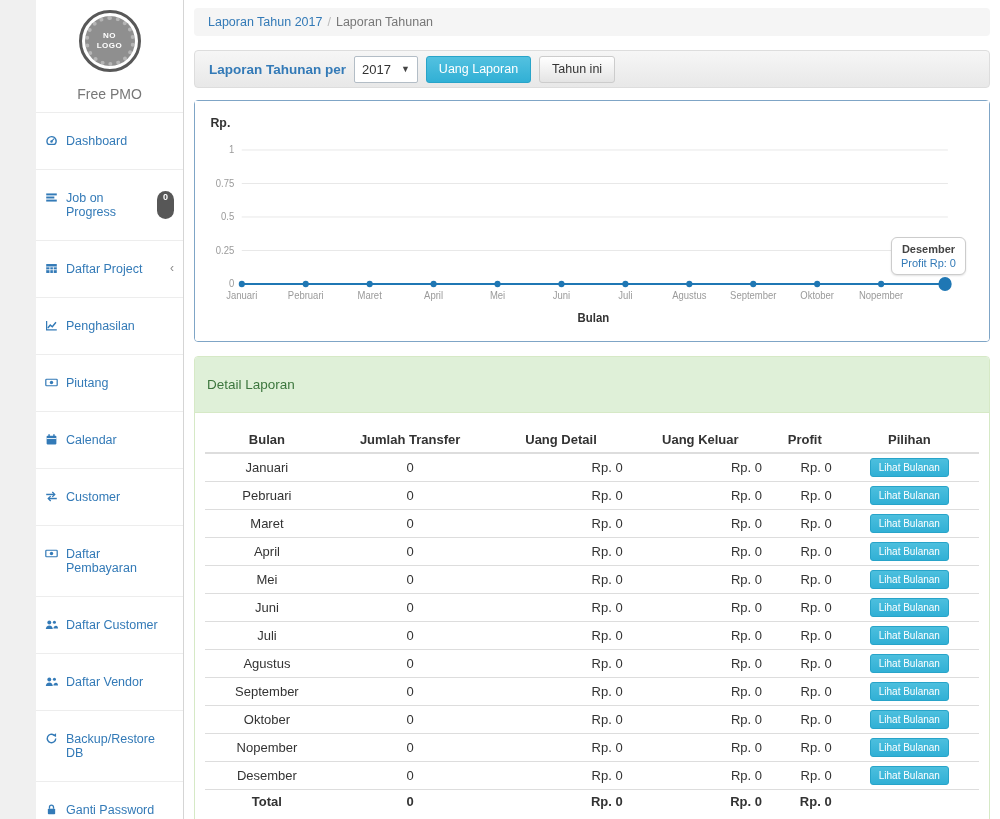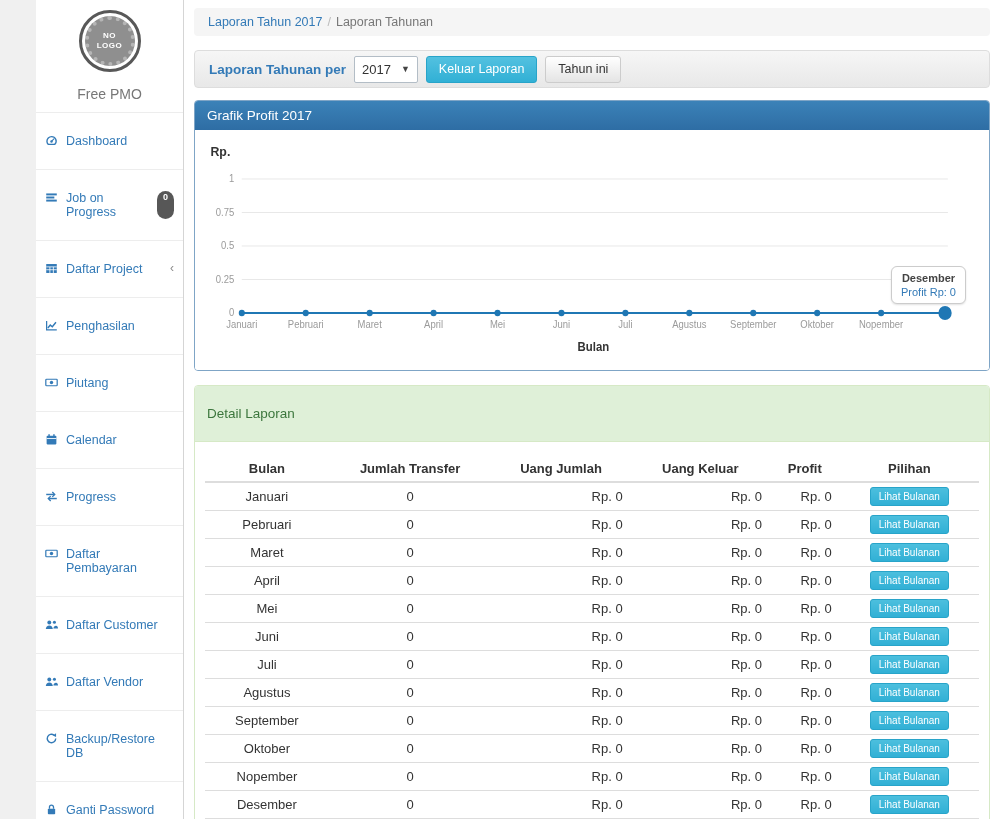--- a/index.html
+++ b/index.html
@@ -195,21 +195,21 @@
         </li>
         <li>
           <span class="mi">
             <svg viewBox="0 0 16 16">
               <path d="M1.5 5.5h9.5" stroke="#337ab7" stroke-width="1.8" fill="none"></path>
               <path d="M9 2.5l3 3-3 3" fill="none" stroke="#337ab7" stroke-width="1.6"></path>
               <path d="M14.5 10.5H5" stroke="#337ab7" stroke-width="1.8" fill="none"></path>
               <path d="M7 7.5l-3 3 3 3" fill="none" stroke="#337ab7" stroke-width="1.6"></path>
             </svg>
           </span>
-          <span>Progress</span>
+          <span>Customer</span>
         </li>
         <li>
           <span class="mi">
             <svg viewBox="0 0 16 16">
               <rect x="1" y="4" width="14" height="8" rx="1" fill="none" stroke="#337ab7" stroke-width="1.5"></rect>
               <circle cx="8" cy="8" r="2.1" fill="#337ab7"></circle>
             </svg>
           </span>
           <span>Daftar Pembayaran</span>
         </li>
@@ -271,26 +271,25 @@
     <div class="breadcrumb">
       <a>Laporan Tahun 2017</a><span class="sep">/</span><span>Laporan Tahunan</span>
     </div>
 
     <div class="toolbar">
       <span class="toolbar-label">Laporan Tahunan per</span>
       <span class="select-box">
         <span>2017</span>
         <span class="caret">▼</span>
       </span>
-      <button class="btn btn-info">Keluar Laporan</button>
+      <button class="btn btn-info">Uang Laporan</button>
       <button class="btn btn-default">Tahun ini</button>
     </div>
 
     <div class="chart-panel">
-      <div class="chart-heading">Grafik Profit 2017</div>
       <div class="chart-body">
         <svg id="profit-chart" viewBox="0 0 824 228" preserveAspectRatio="none">
             <text x="10" y="18" font-size="13" font-weight="bold" fill="#333">Rp.</text>
             <line x1="43" y1="175" x2="787" y2="175" stroke="#e7e7e7" stroke-width="1"></line>
             <text x="35" y="178.5" font-size="10" fill="#9a9a9a" text-anchor="end">0</text>
             <line x1="43" y1="141.5" x2="787" y2="141.5" stroke="#e7e7e7" stroke-width="1"></line>
             <text x="35" y="145" font-size="10" fill="#9a9a9a" text-anchor="end">0.25</text>
             <line x1="43" y1="108" x2="787" y2="108" stroke="#e7e7e7" stroke-width="1"></line>
             <text x="35" y="111.5" font-size="10" fill="#9a9a9a" text-anchor="end">0.5</text>
             <line x1="43" y1="74.5" x2="787" y2="74.5" stroke="#e7e7e7" stroke-width="1"></line>
@@ -331,21 +330,21 @@
     </div>
 
     <div class="detail-panel">
       <div class="detail-heading">Detail Laporan</div>
       <div class="detail-body">
         <table class="report">
           <thead>
               <tr id="report-head">
                 <th style="width: 16%;">Bulan</th>
                 <th style="width: 21%;">Jumlah Transfer</th>
-                <th style="width: 18%;">Uang Jumlah</th>
+                <th style="width: 18%;">Uang Detail</th>
                 <th style="width: 18%;">Uang Keluar</th>
                 <th style="width: 9%;">Profit</th>
                 <th style="width: 18%;">Pilihan</th>
               </tr>
             </thead>
           <tbody id="report-body">
               <tr>
                 <td class="c">Januari</td>
                 <td class="c">0</td>
                 <td class="r">Rp. 0</td>

